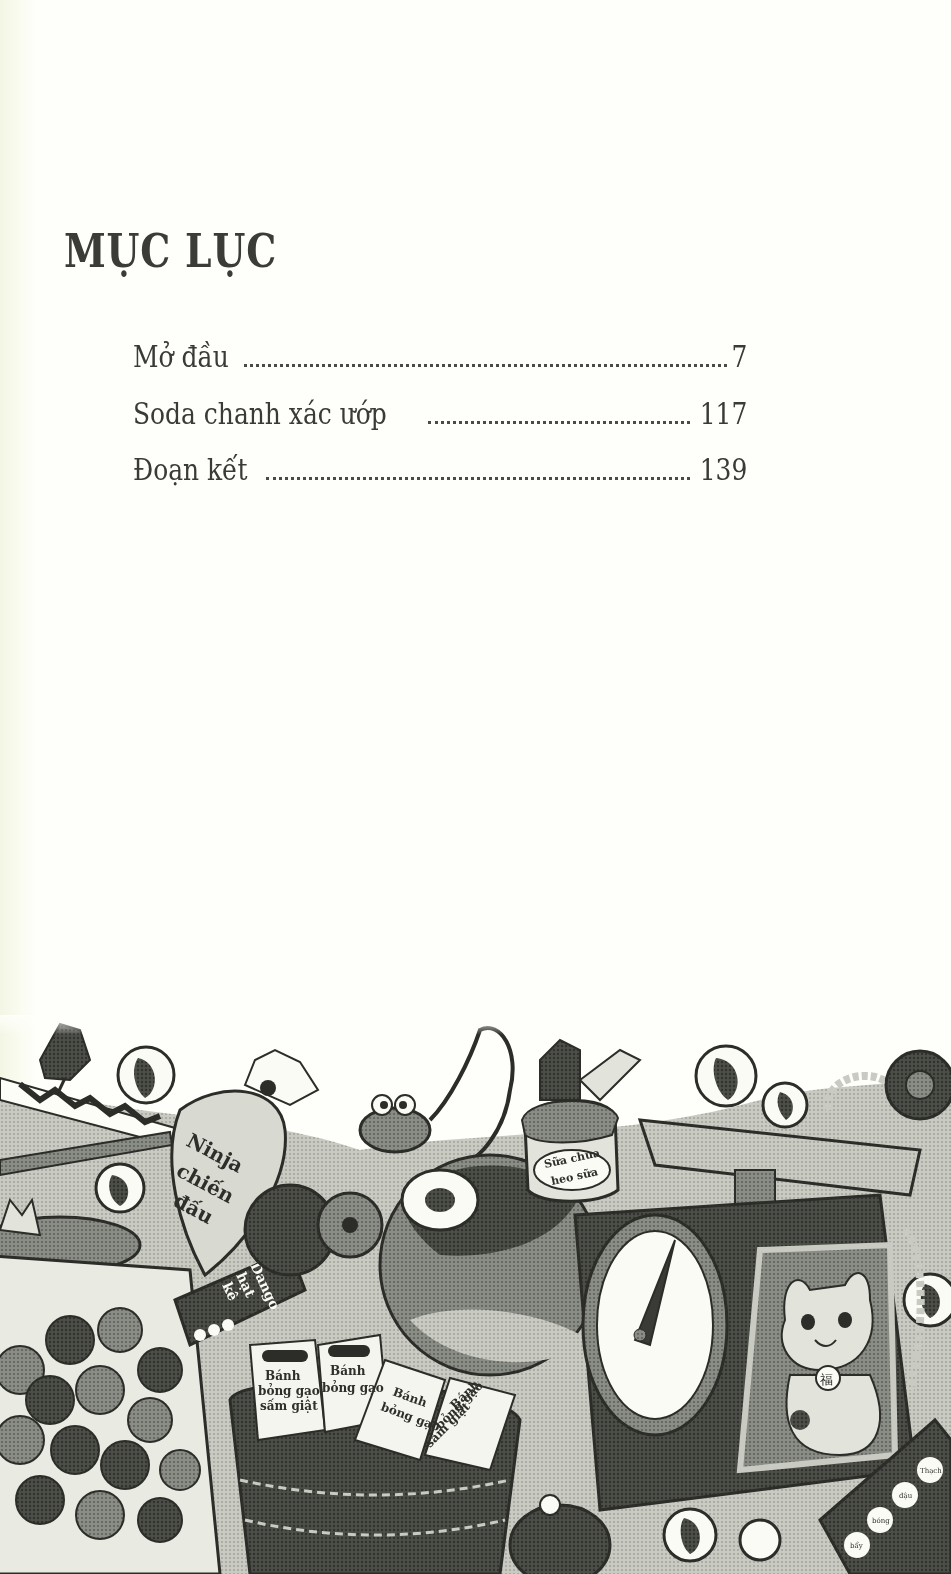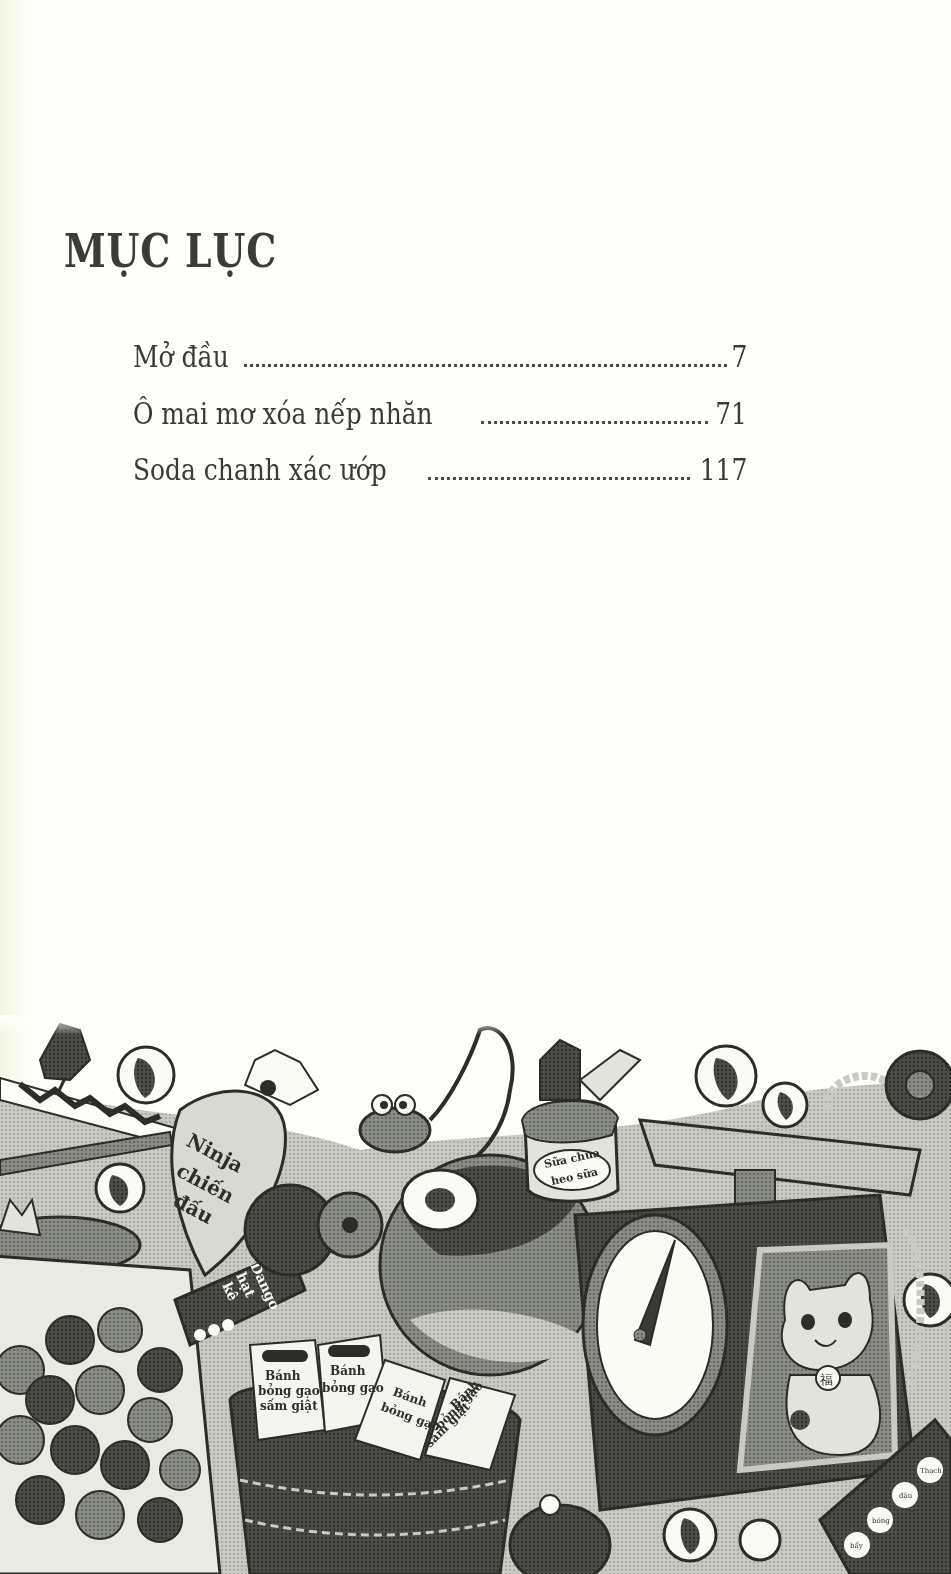--- a/index.html
+++ b/index.html
@@ -93,28 +93,28 @@
 
 <h1 class="toc-title">MỤC LỤC</h1>
 
 <ul class="toc-list">
   <li class="toc-row">
     <span class="toc-label">Mở đầu</span>
     <span class="toc-dots"></span>
     <span class="toc-page">7</span>
   </li>
   <li class="toc-row">
-    <span class="toc-label">Ô mai mơ xóa nếp nhăn</span>
-    <span class="toc-dots"></span>
-    <span class="toc-page">71</span>
-  </li>
-  <li class="toc-row">
     <span class="toc-label">Soda chanh xác ướp</span>
     <span class="toc-dots"></span>
     <span class="toc-page">117</span>
+  </li>
+  <li class="toc-row">
+    <span class="toc-label">Đoạn kết</span>
+    <span class="toc-dots"></span>
+    <span class="toc-page">139</span>
   </li>
 </ul>
 
 <div class="illustration">
   <svg width="951" height="559" viewBox="0 1015 951 559" xmlns="http://www.w3.org/2000/svg">
     <defs>
       <pattern id="halftone" width="4" height="4" patternUnits="userSpaceOnUse">
         <rect width="4" height="4" fill="#8a8c86"></rect>
         <circle cx="2" cy="2" r="1.1" fill="#5e605a"></circle>
       </pattern>

